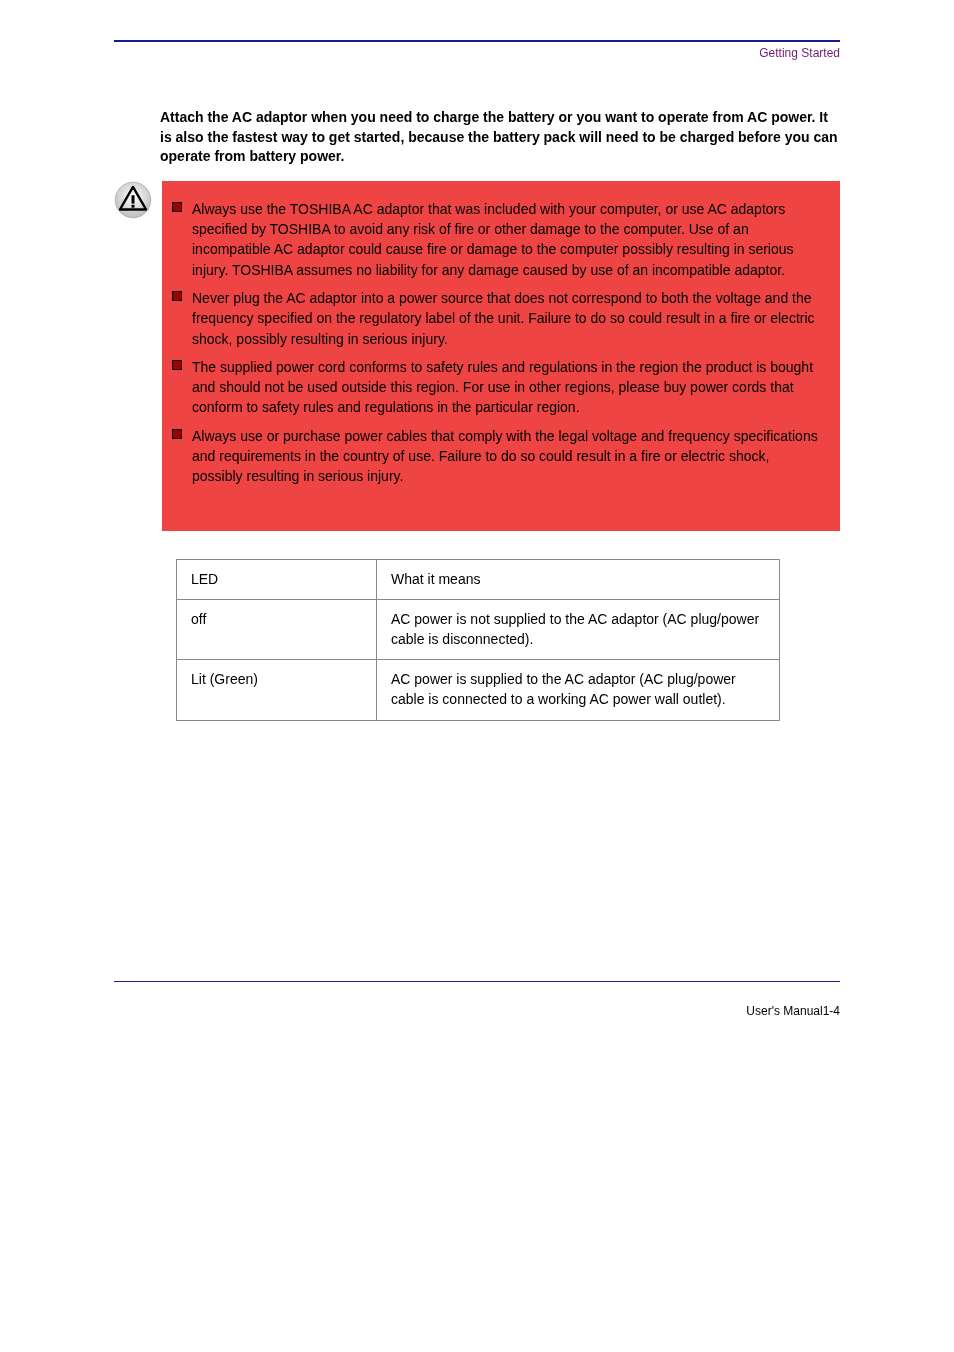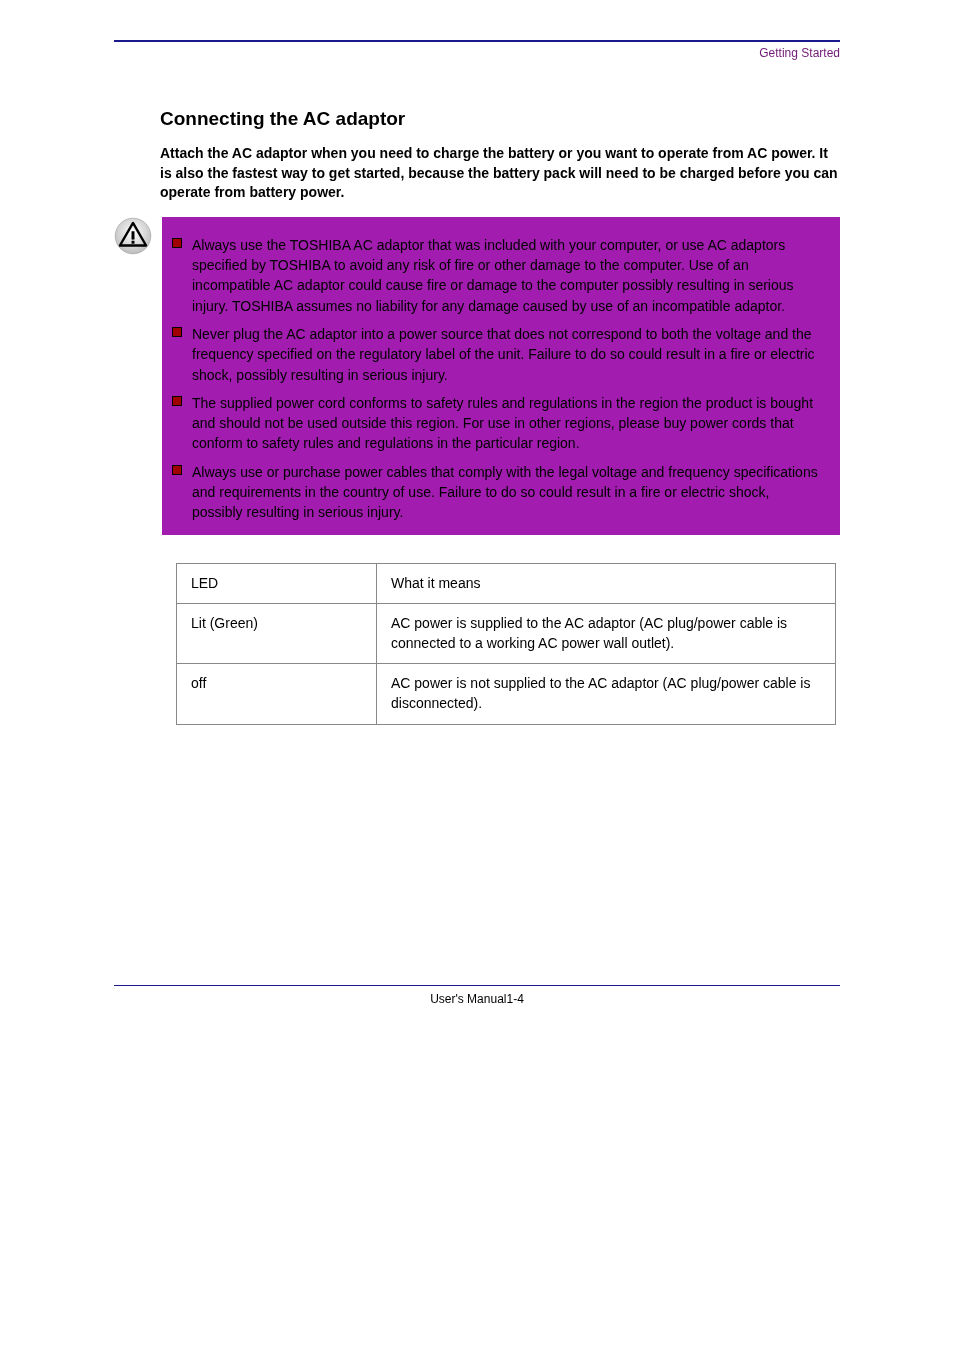--- a/index.html
+++ b/index.html
@@ -4,42 +4,41 @@
 <style>
   * { box-sizing: border-box; margin: 0; padding: 0; }
   html, body { width: 954px; background: #fff; font-family: Arial, Helvetica, sans-serif; color: #000; }
   .page { width: 954px; padding: 40px 114px 40px 114px; position: relative; }
   .header-line { border: none; border-top: 2px solid #1a1a8c; margin: 0 0 8px 0; }
   .header-label { text-align: right; font-size: 12px; color: #701a75; margin-bottom: 48px; margin-top: -4px; }
   .section-title { font-size: 19px; font-weight: bold; margin: 6px 0 14px 46px; }
   .section-intro { font-size: 14px; margin: 0 0 10px 46px; line-height: 1.4; font-weight: bold; }
   .callout-row { display: flex; align-items: flex-start; margin: 14px 0 28px 0; }
   .callout-icon { width: 38px; min-width: 38px; height: 38px; margin-right: 10px; }
-  .callout-box { background: #a21caf; flex: 1; padding: 10px 18px 6px 10px; }
+  .callout-box { background: #ef4444; flex: 1; padding: 10px 18px 38px 10px; }
   .callout-item { display: flex; margin: 8px 0 6px 0; }
   .bullet { width: 10px; height: 10px; background: #a00000; border: 1px solid #000; margin: 3px 10px 0 0; flex-shrink: 0; }
   .callout-text { font-size: 14px; line-height: 1.45; }
   .subheading { font-size: 15px; font-weight: bold; margin: 10px 0 8px 46px; }
   .subtext { font-size: 14px; margin: 0 0 10px 46px; line-height: 1.4; }
-  table.env { border-collapse: collapse; margin: 12px 0 18px 62px; width: 660px; }
+  table.env { border-collapse: collapse; margin: 12px 0 18px 62px; width: 604px; }
   table.env td { border: 1px solid #888; padding: 10px 14px; font-size: 14px; vertical-align: top; line-height: 1.4; }
   table.env td:first-child { width: 200px; }
   .footer-line { border: none; border-top: 1px solid #1a1a8c; margin-top: 260px; }
-  .footer-row { display: flex; justify-content: center; font-size: 12px; margin-top: 6px; }
+  .footer-row { display: flex; justify-content: flex-end; font-size: 12px; margin-top: 22px; }
   svg.warn { width: 38px; height: 38px; }
 </style>
 </head>
 <body>
 
 <div class="page">
 
   <hr class="header-line">
   <div class="header-label">Getting Started</div>
 
-  <div class="section-title">Connecting the AC adaptor</div>
   <div class="section-intro">Attach the AC adaptor when you need to charge the battery or you want to operate from AC power. It is also the fastest way to get started, because the battery pack will need to be charged before you can operate from battery power.</div>
 
   <div class="callout-row">
     <div class="callout-icon">
       <svg class="warn" viewBox="0 0 64 64">
         <defs>
           <radialGradient id="g" cx="50%" cy="40%" r="60%">
             <stop offset="0%" stop-color="#fff"></stop>
             <stop offset="100%" stop-color="#bdbdbd"></stop>
           </radialGradient>
@@ -71,26 +70,26 @@
   </div>
 
 
   <table class="env">
     <tbody>
         <tr>
       <td>LED</td>
       <td>What it means</td>
     </tr>
     <tr>
+      <td>off</td>
+      <td>AC power is not supplied to the AC adaptor (AC plug/power cable is disconnected).</td>
+    </tr>
+    <tr>
       <td>Lit (Green)</td>
       <td>AC power is supplied to the AC adaptor (AC plug/power cable is connected to a working AC power wall outlet).</td>
-    </tr>
-    <tr>
-      <td>off</td>
-      <td>AC power is not supplied to the AC adaptor (AC plug/power cable is disconnected).</td>
     </tr>
   </tbody>
     </table>
 
   <hr class="footer-line">
   <div class="footer-row">
     <span>User's Manual</span>
     <span>1-4</span>
   </div>
 

